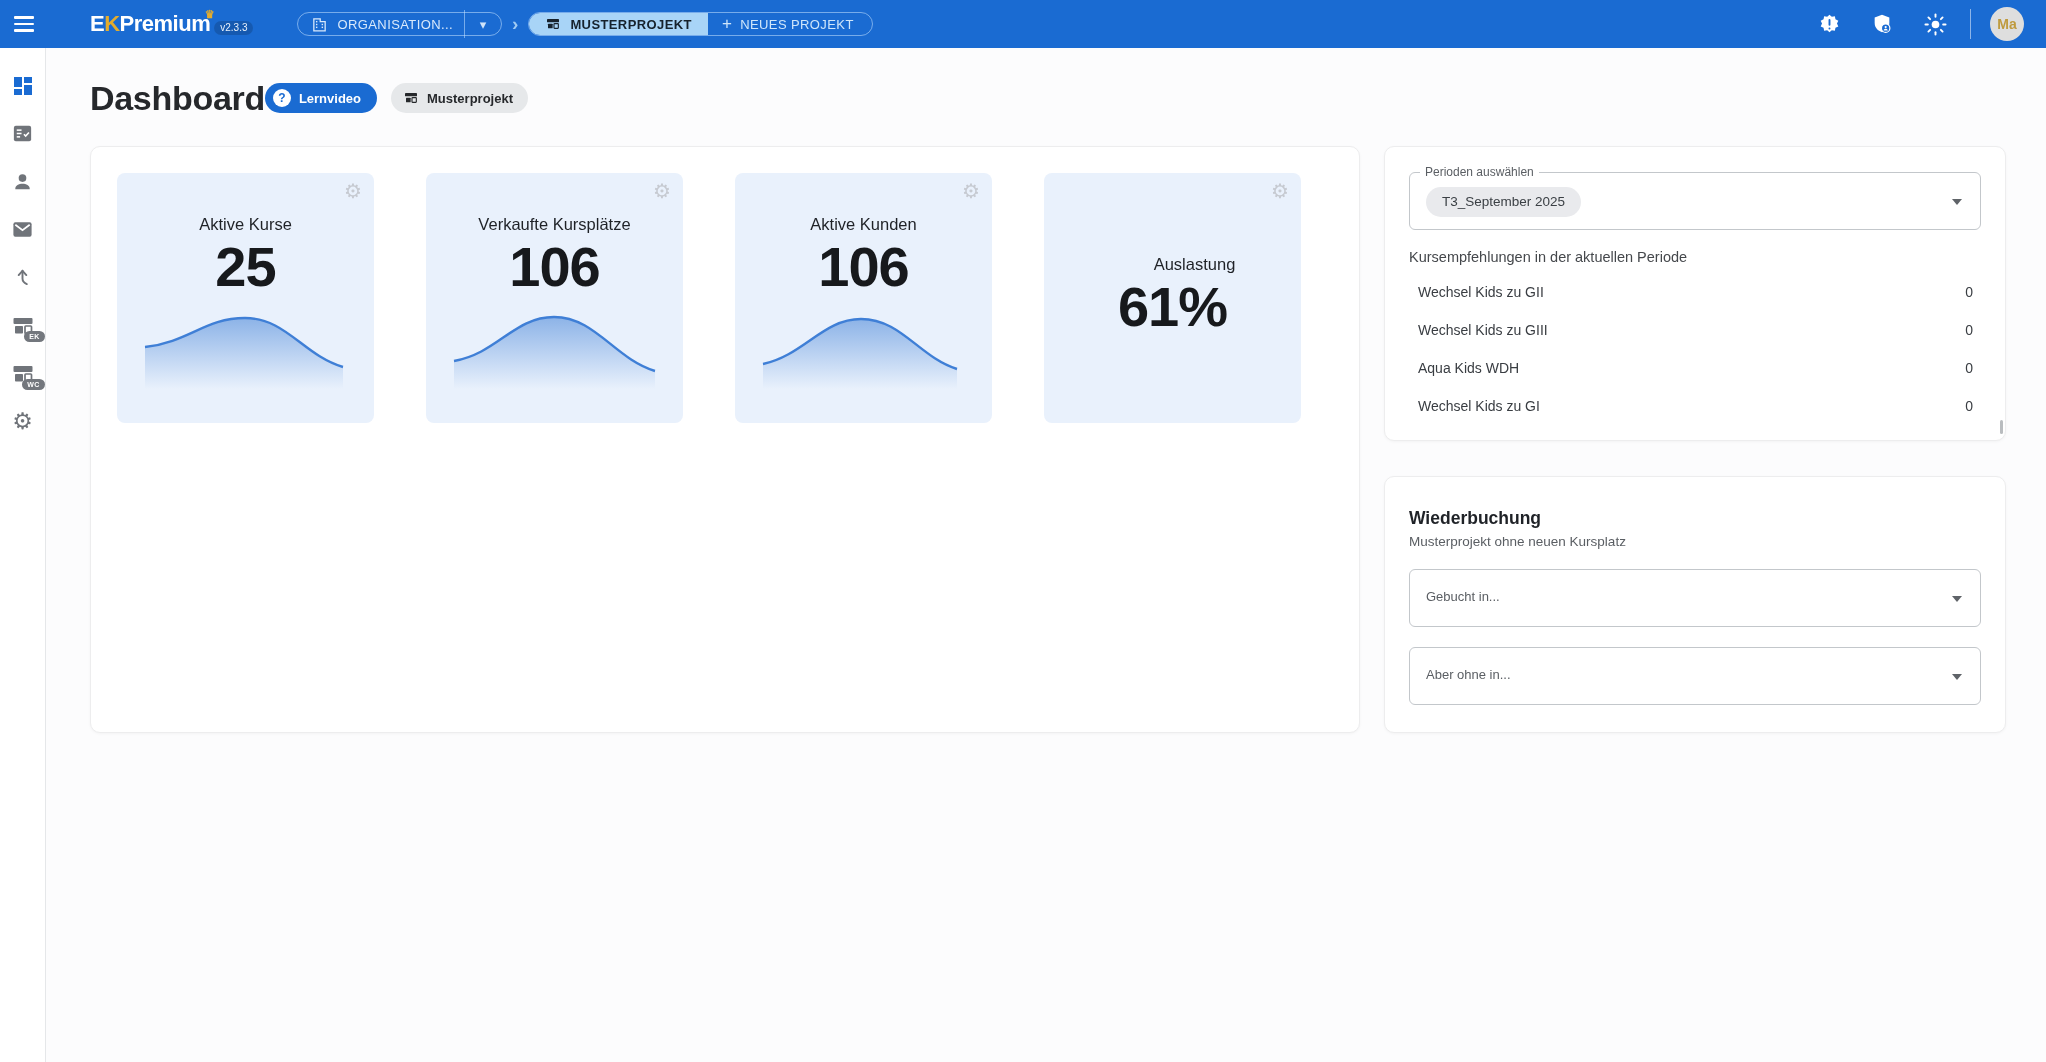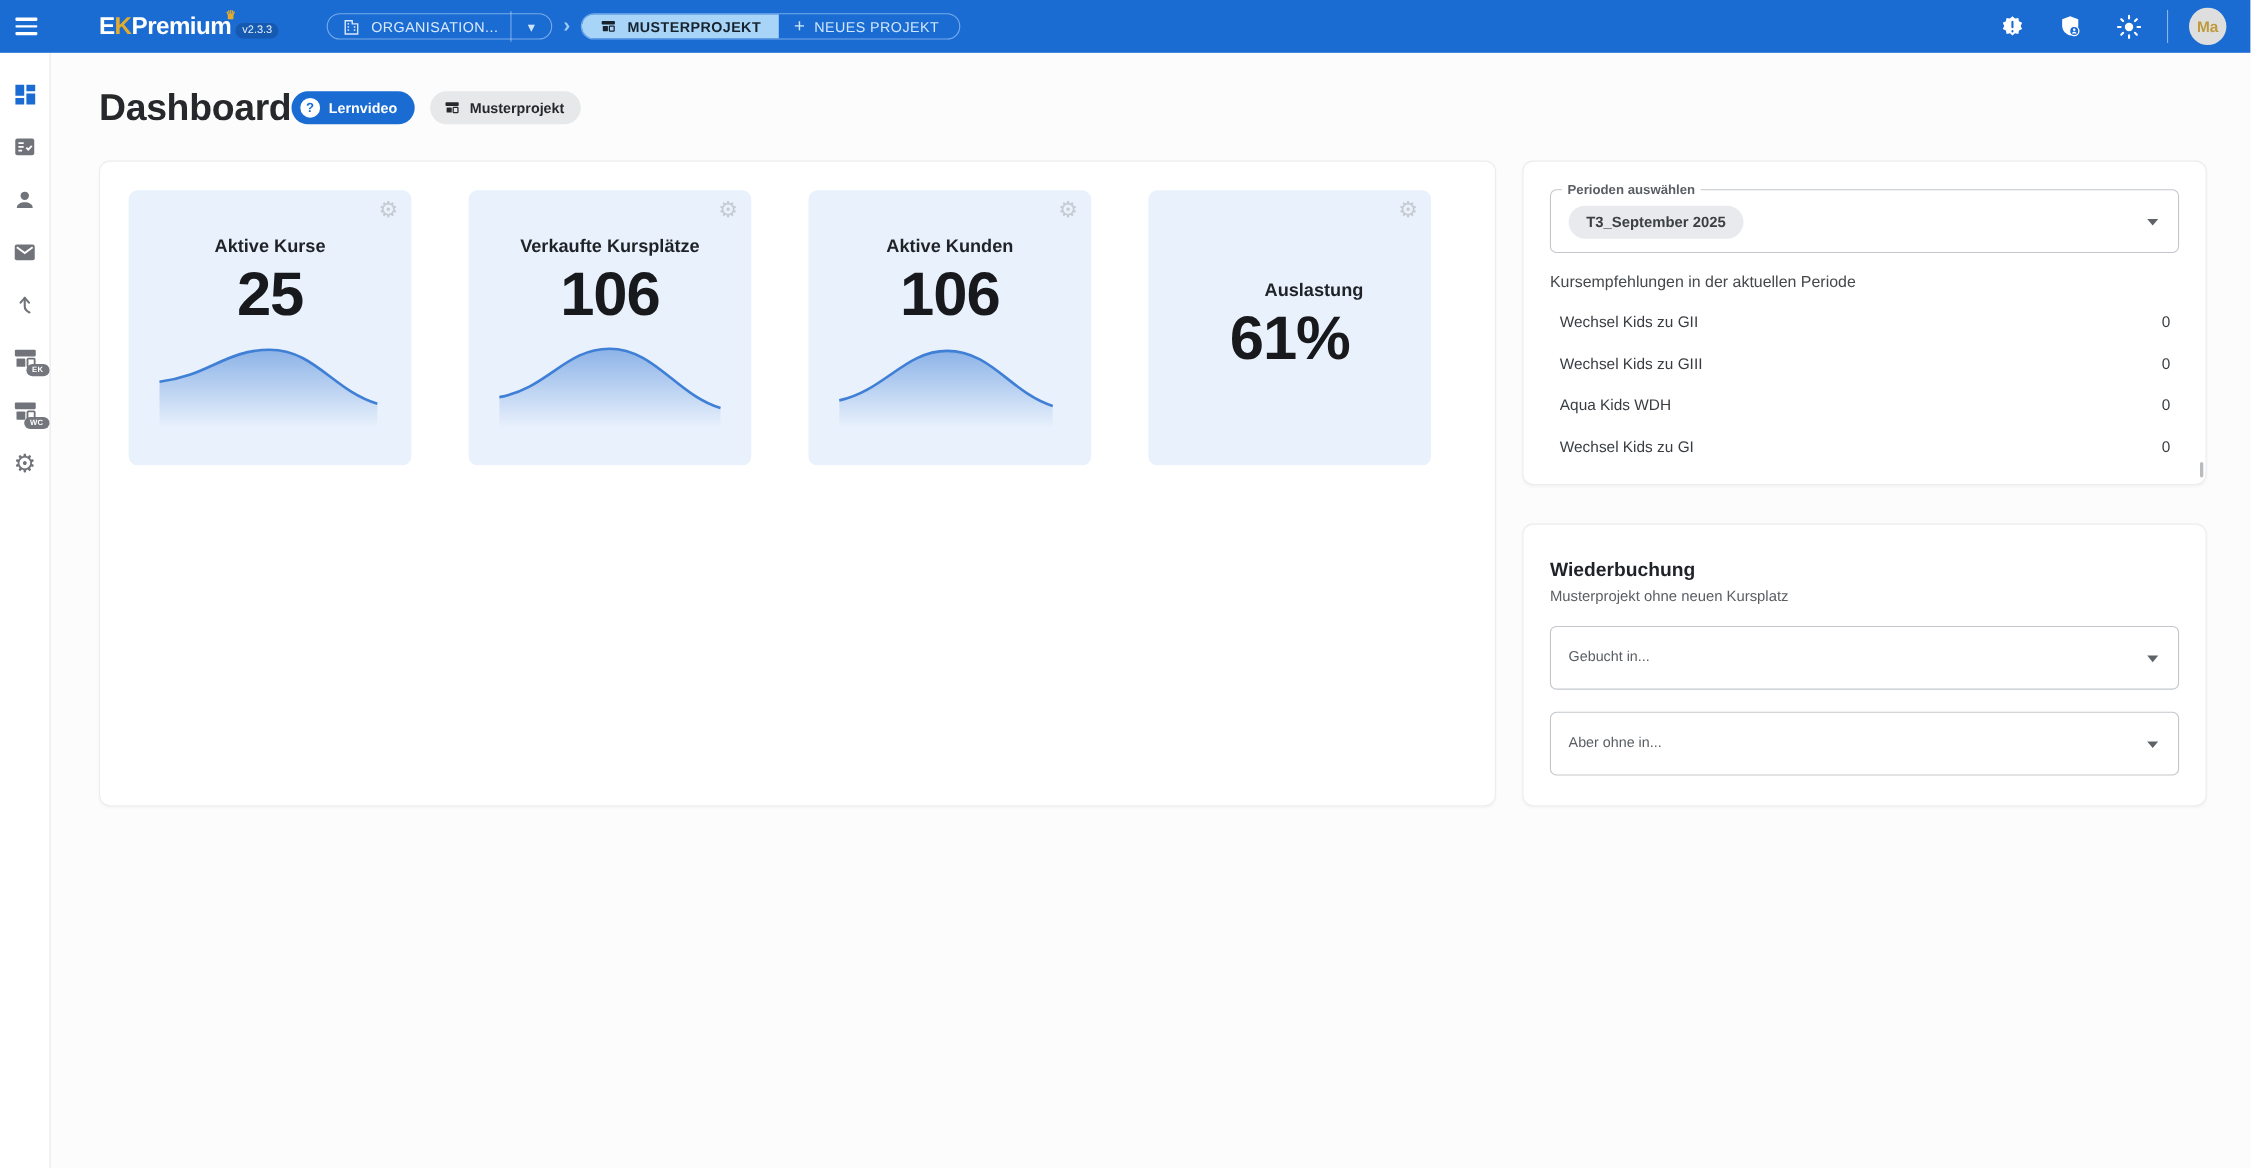--- a/index.html
+++ b/index.html
@@ -68,32 +68,32 @@
   .btn-musterprojekt { height:30px; border-radius:15px; background:#e6e8ea; color:#26282b;
     display:flex; align-items:center; gap:8px; padding:0 15px 0 12px; font-size:13px; font-weight:700; cursor:pointer; }
 
   .content-row { display:flex; gap:24px; align-items:flex-start; }
 
   
   .main-card { flex:1; height:587px; background:#fff; border:1px solid #ededee; border-radius:10px;
     box-shadow:0 1px 3px rgba(0,0,0,0.04); padding:26px; display:flex; gap:52px; }
   .stat-card { width:257px; height:250px; background:#e9f1fc; border-radius:8px; position:relative; text-align:center; }
   .stat-gear { position:absolute; top:8px; right:12px; font-size:20px; color:#c6cad1; cursor:pointer; line-height:1; }
-  .stat-label { margin-top:42px; font-size:16.5px; font-weight:700; color:#1f2227; }
+  .stat-label { margin-top:42px; font-size:16.5px; font-weight:400; color:#1f2227; }
   .stat-value { margin-top:2px; font-size:56px; font-weight:800; color:#17191c; letter-spacing:-1px; line-height:62px; }
   .stat-curve { position:absolute; left:14px; right:14px; bottom:34px; height:80px; }
   .stat-card.no-curve .stat-label { margin-top:82px;padding-left:44px; }
 
   
   .right-col { width:622px; display:flex; flex-direction:column; gap:35px; }
   .panel { background:#fff; border:1px solid #ededee; border-radius:10px;
     box-shadow:0 1px 3px rgba(0,0,0,0.04); position:relative; }
   .panel-period { height:295px; padding:17px 24px; }
 
-  .fieldset { position:relative; margin-top:8px; height:58px; border:1px solid #c3c7cb; border-radius:6px; cursor:pointer;font-weight:bold; }
+  .fieldset { position:relative; margin-top:8px; height:58px; border:1px solid #c3c7cb; border-radius:6px; cursor:pointer; }
   .fieldset-label { position:absolute; top:-8px; left:10px; background:#fff; padding:0 5px;
     font-size:12px; color:#5a5e63; }
   .chip { position:absolute; left:16px; top:14px; height:30px; background:#e9eaed; border-radius:15px;
     padding:0 16px; line-height:30px; font-size:13.5px; color:#3b4045; }
   .sel-caret { position:absolute; right:18px; top:26px; width:0; height:0;
     border-left:5px solid transparent; border-right:5px solid transparent; border-top:6px solid #5f6368; }
 
   .list-title { margin-top:19px; font-size:14.5px; color:#45484c; }
   .reco-rows { margin-top:8px; }
   .reco-row { height:38px; display:flex; align-items:center; justify-content:space-between;

